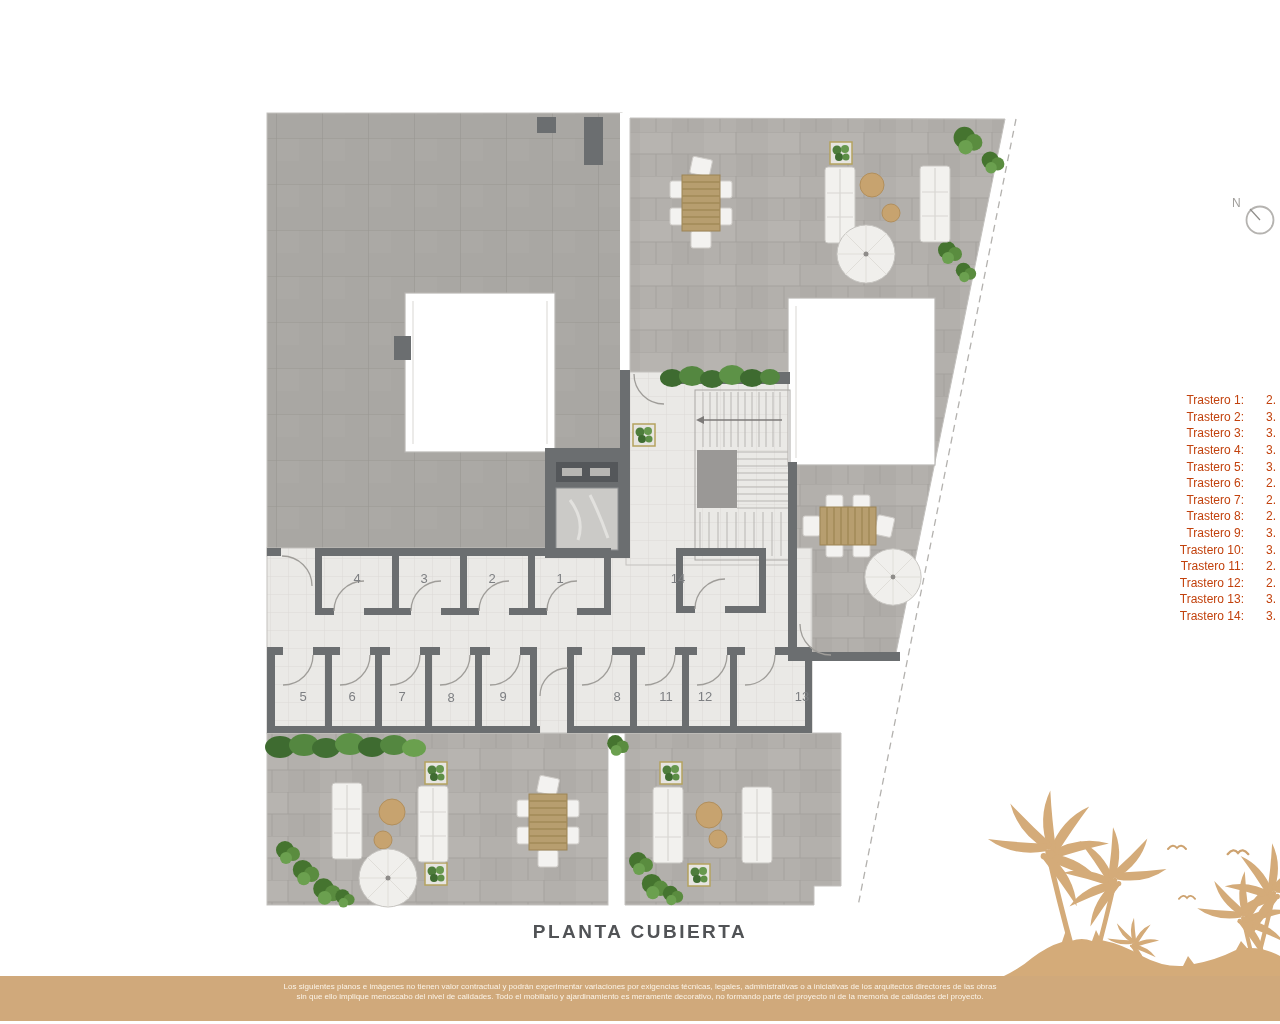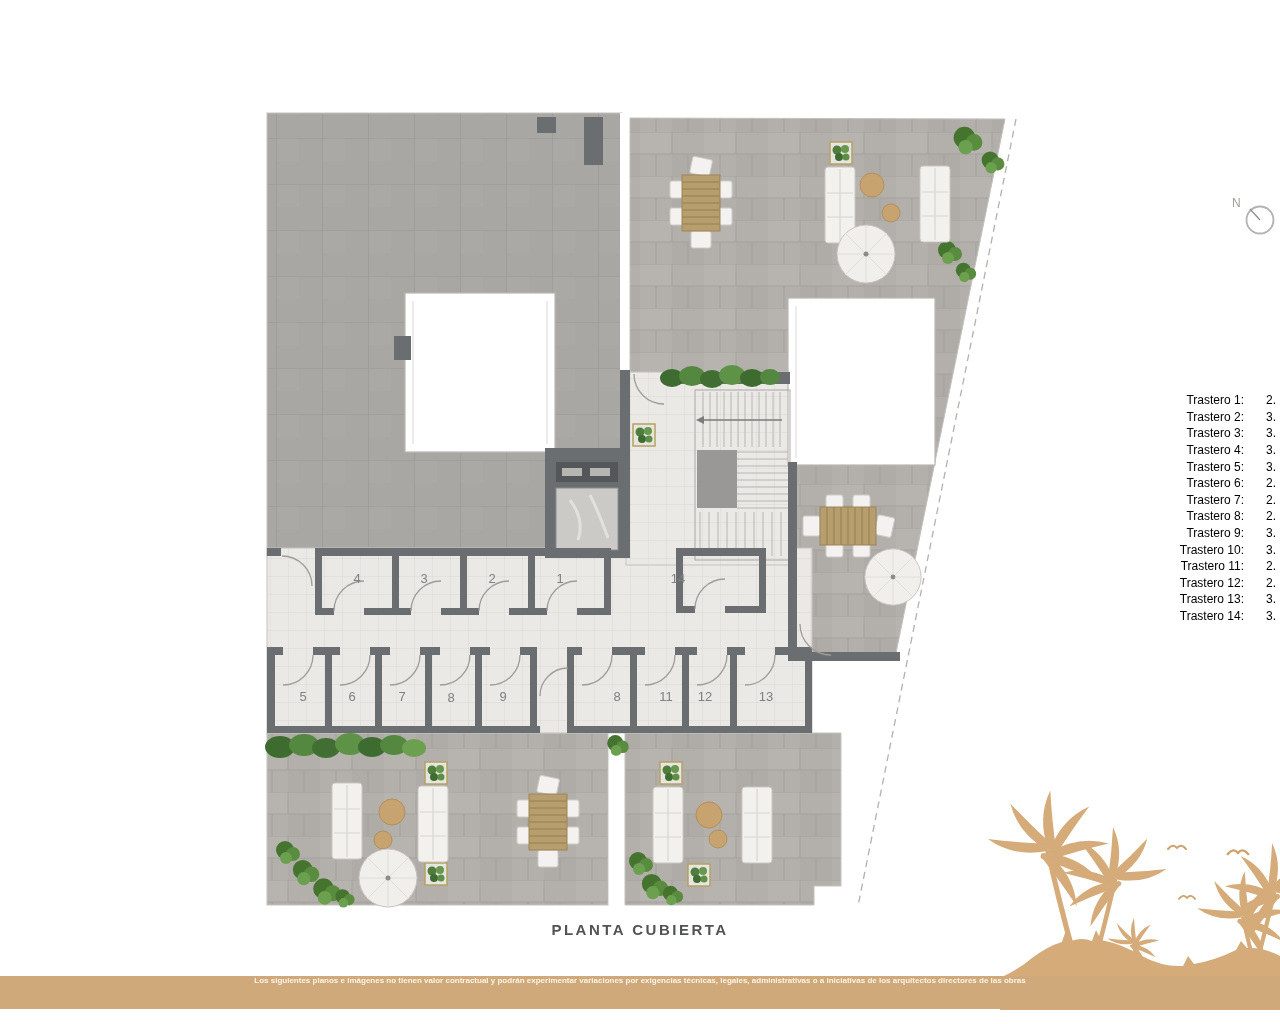--- a/index.html
+++ b/index.html
@@ -9,28 +9,28 @@
   *{margin:0;padding:0;box-sizing:border-box;}
   body{background:#fff;font-family:"Liberation Sans",sans-serif;}
   .canvas{position:relative;width:1280px;height:1024px;background:#fff;overflow:hidden;}
   .plan-svg{position:absolute;left:0;top:0;}
   .wall{fill:var(--wall-gray);}
   .edge{stroke:#c3c1be;stroke-width:1;}
   .arc{stroke:#9f9d99;fill:none;stroke-width:1.3;}
   .chair{fill:#f3f2f0;stroke:#cfccc8;stroke-width:1;}
   .room-num{position:absolute;transform:translate(-50%,-50%);font-size:13px;color:#7d7f82;}
   .storage-list{position:absolute;left:1178px;top:392px;}
-  .storage-row{display:flex;height:16.6px;align-items:center;font-size:12px;color:#000000;}
+  .storage-row{display:flex;height:16.6px;align-items:center;font-size:12px;color:#c2410c;}
   .storage-row .sl{display:inline-block;width:66px;text-align:right;}
   .storage-row .sv{display:inline-block;margin-left:22px;white-space:nowrap;}
   .page-title{position:absolute;left:0;top:921px;width:1280px;text-align:center;
-    font-size:15px;font-weight:bold;letter-spacing:2.5px;color:var(--text-dark);}
+    font-size:19px;font-weight:bold;letter-spacing:2.5px;color:var(--text-dark);}
   .compass-n{position:absolute;left:1232px;top:196px;font-size:12px;color:#a09e9b;}
-  .footer-band{position:absolute;left:0;top:976px;width:1280px;height:33px;
-    background:var(--accent-tan);text-align:center;font-weight:bold;}
+  .footer-band{position:absolute;left:0;top:976px;width:1280px;height:45px;
+    background:var(--accent-tan);text-align:center;padding-top:6px;}
   .footer-band div{font-size:8px;line-height:10px;color:rgba(255,250,240,.92);}
   .tan{fill:var(--palm-tan);}
 </style>
 </head>
 <body>
 
 <div class="canvas">
 
 <svg class="plan-svg" width="1280" height="1024" viewBox="0 0 1280 1024">
   <defs>
@@ -310,21 +310,21 @@
 <span class="room-num" style="left:560px;top:578px">1</span>
 <span class="room-num" style="left:678px;top:578px">14</span>
 <span class="room-num" style="left:303px;top:696px">5</span>
 <span class="room-num" style="left:352px;top:696px">6</span>
 <span class="room-num" style="left:402px;top:696px">7</span>
 <span class="room-num" style="left:451px;top:697px">8</span>
 <span class="room-num" style="left:503px;top:696px">9</span>
 <span class="room-num" style="left:617px;top:696px">8</span>
 <span class="room-num" style="left:666px;top:696px">11</span>
 <span class="room-num" style="left:705px;top:696px">12</span>
-<span class="room-num" style="left:766px;top:696px">13</span>
+<span class="room-num" style="left:802px;top:696px">13</span>
 
 <span class="compass-n">N</span>
 
 <div class="storage-list">
   <div class="storage-row">
         <span class="sl">Trastero 1:</span>
         <span class="sv">2.</span>
       </div>
   <div class="storage-row">
         <span class="sl">Trastero 2:</span>
@@ -377,15 +377,16 @@
   <div class="storage-row">
         <span class="sl">Trastero 14:</span>
         <span class="sv">3.</span>
       </div>
 </div>
 
 <div class="page-title">PLANTA CUBIERTA</div>
 
 <div class="footer-band">
   <div>Los siguientes planos e imágenes no tienen valor contractual y podrán experimentar variaciones por exigencias técnicas, legales, administrativas o a iniciativas de los arquitectos directores de las obras</div>
+  <div>sin que ello implique menoscabo del nivel de calidades. Todo el mobiliario y ajardinamiento es meramente decorativo, no formando parte del proyecto ni de la memoria de calidades del proyecto.</div>
 </div>
 
 </div>
 
 </body></html>

